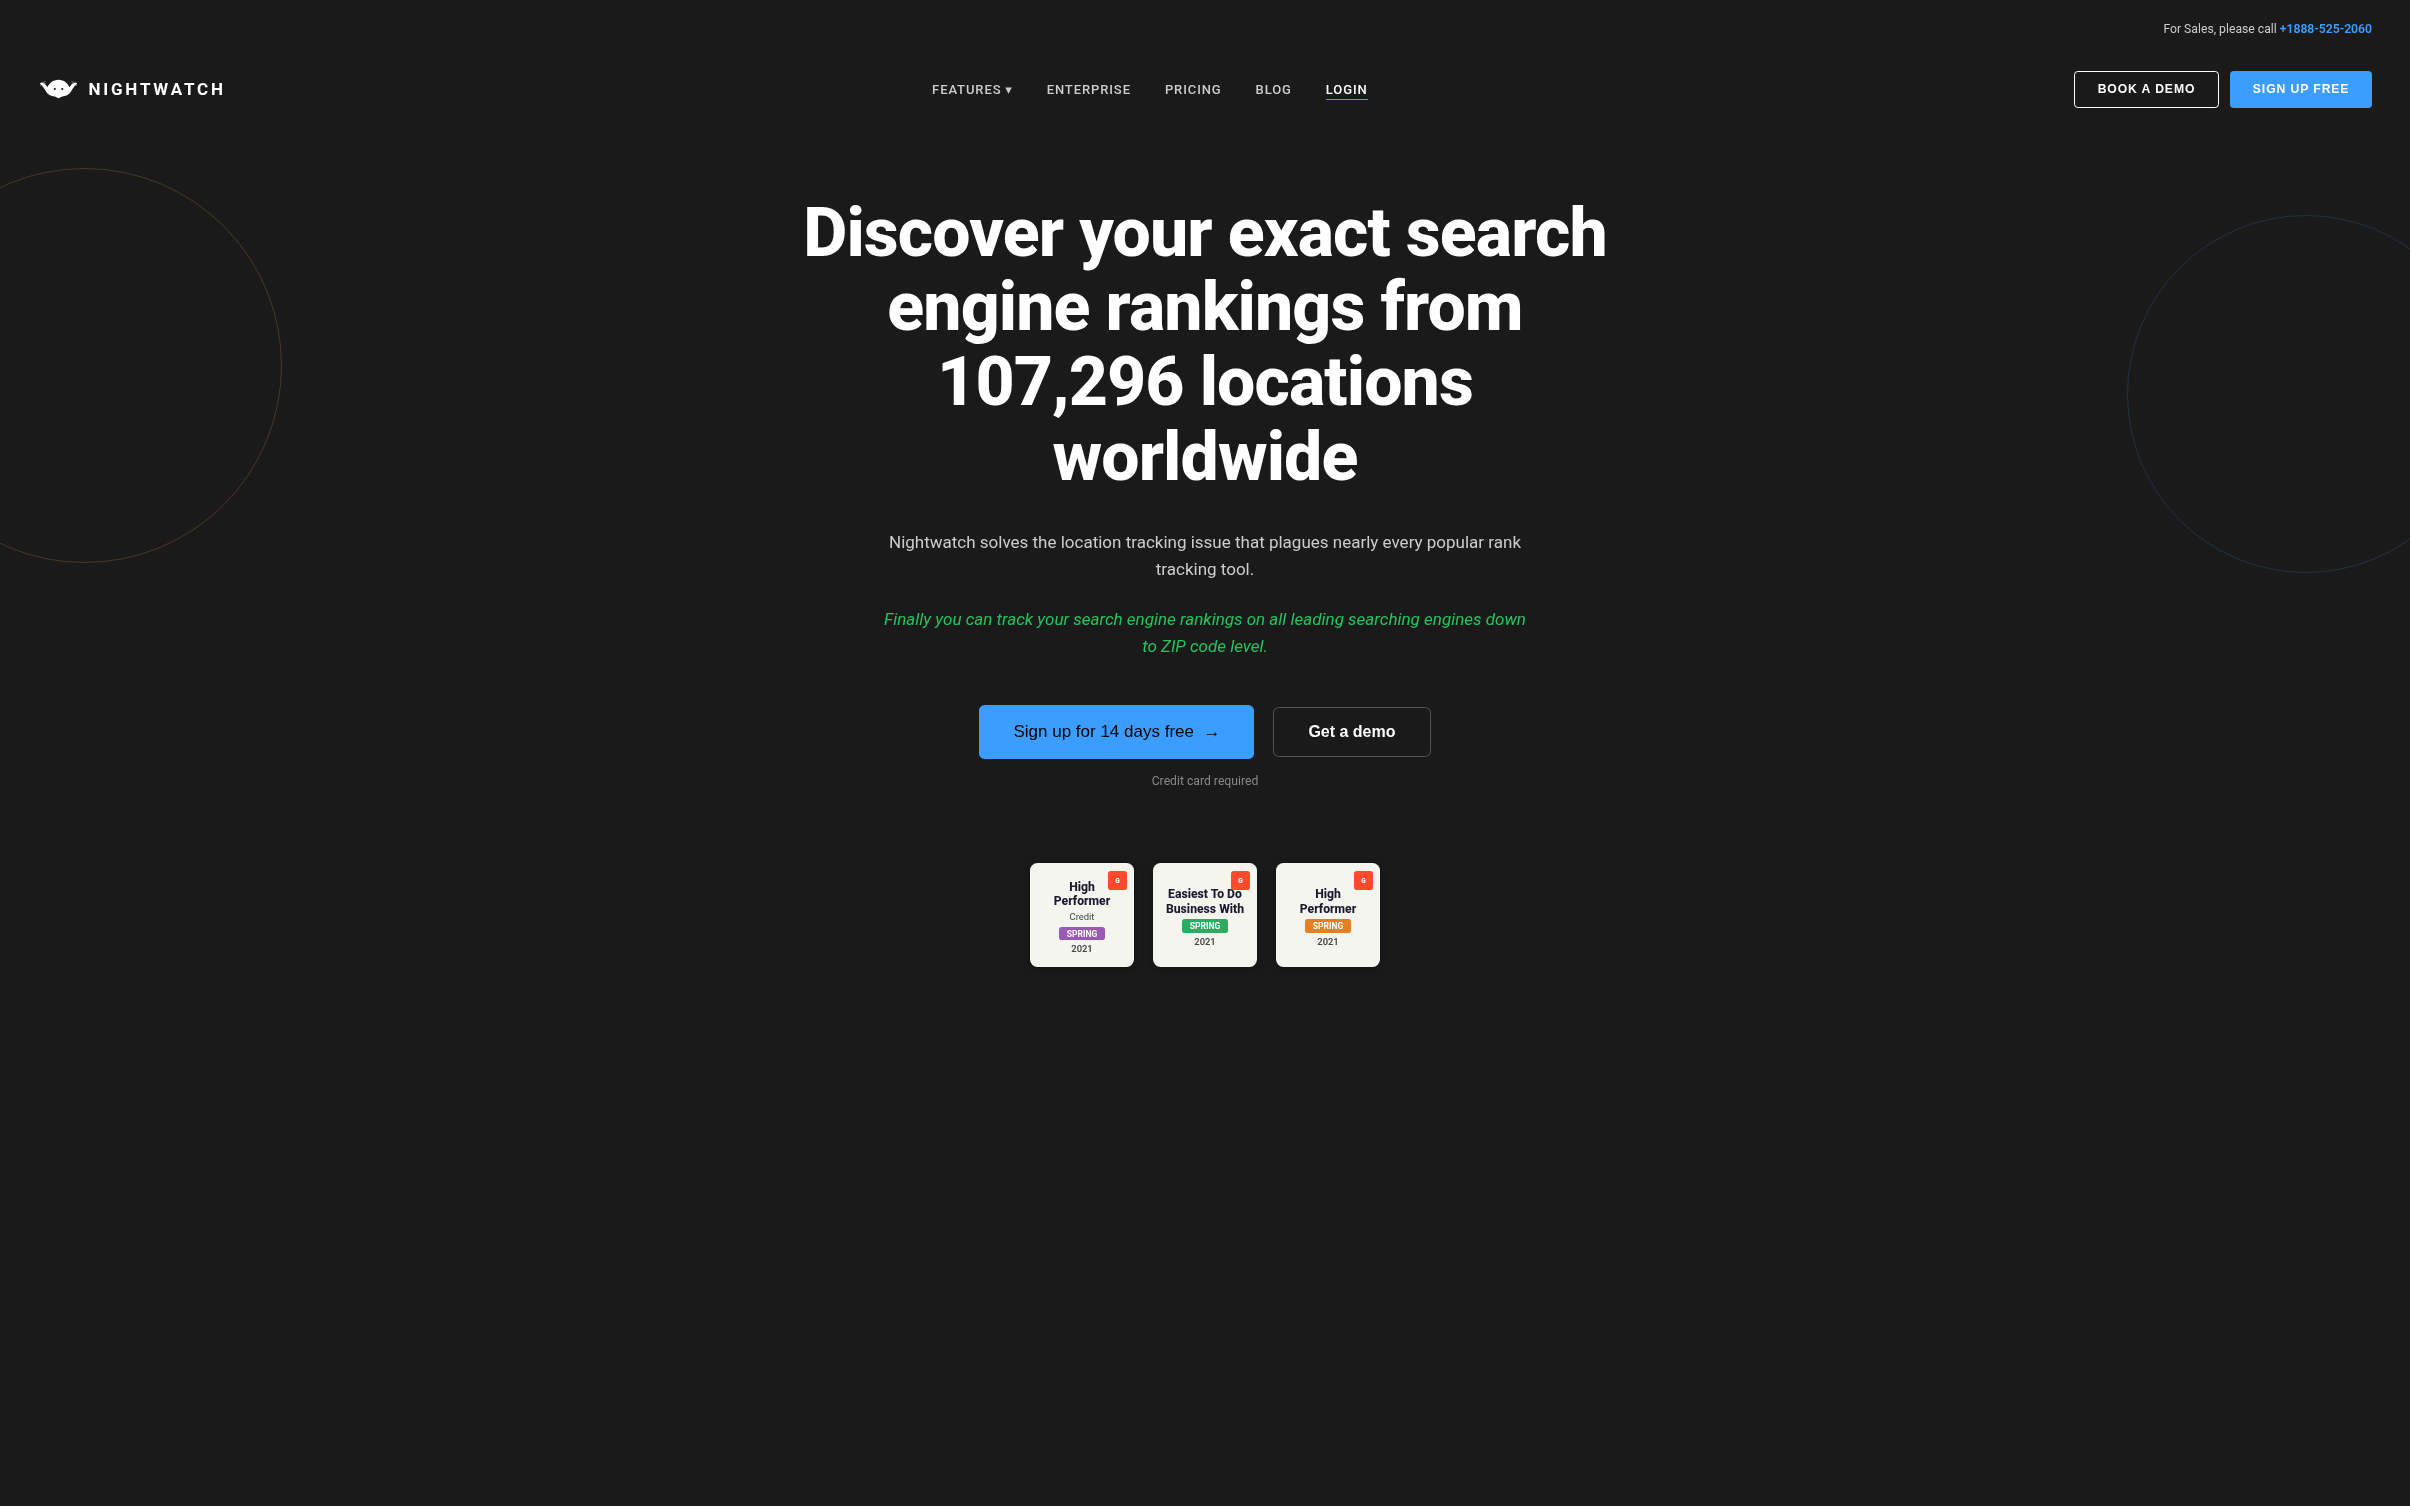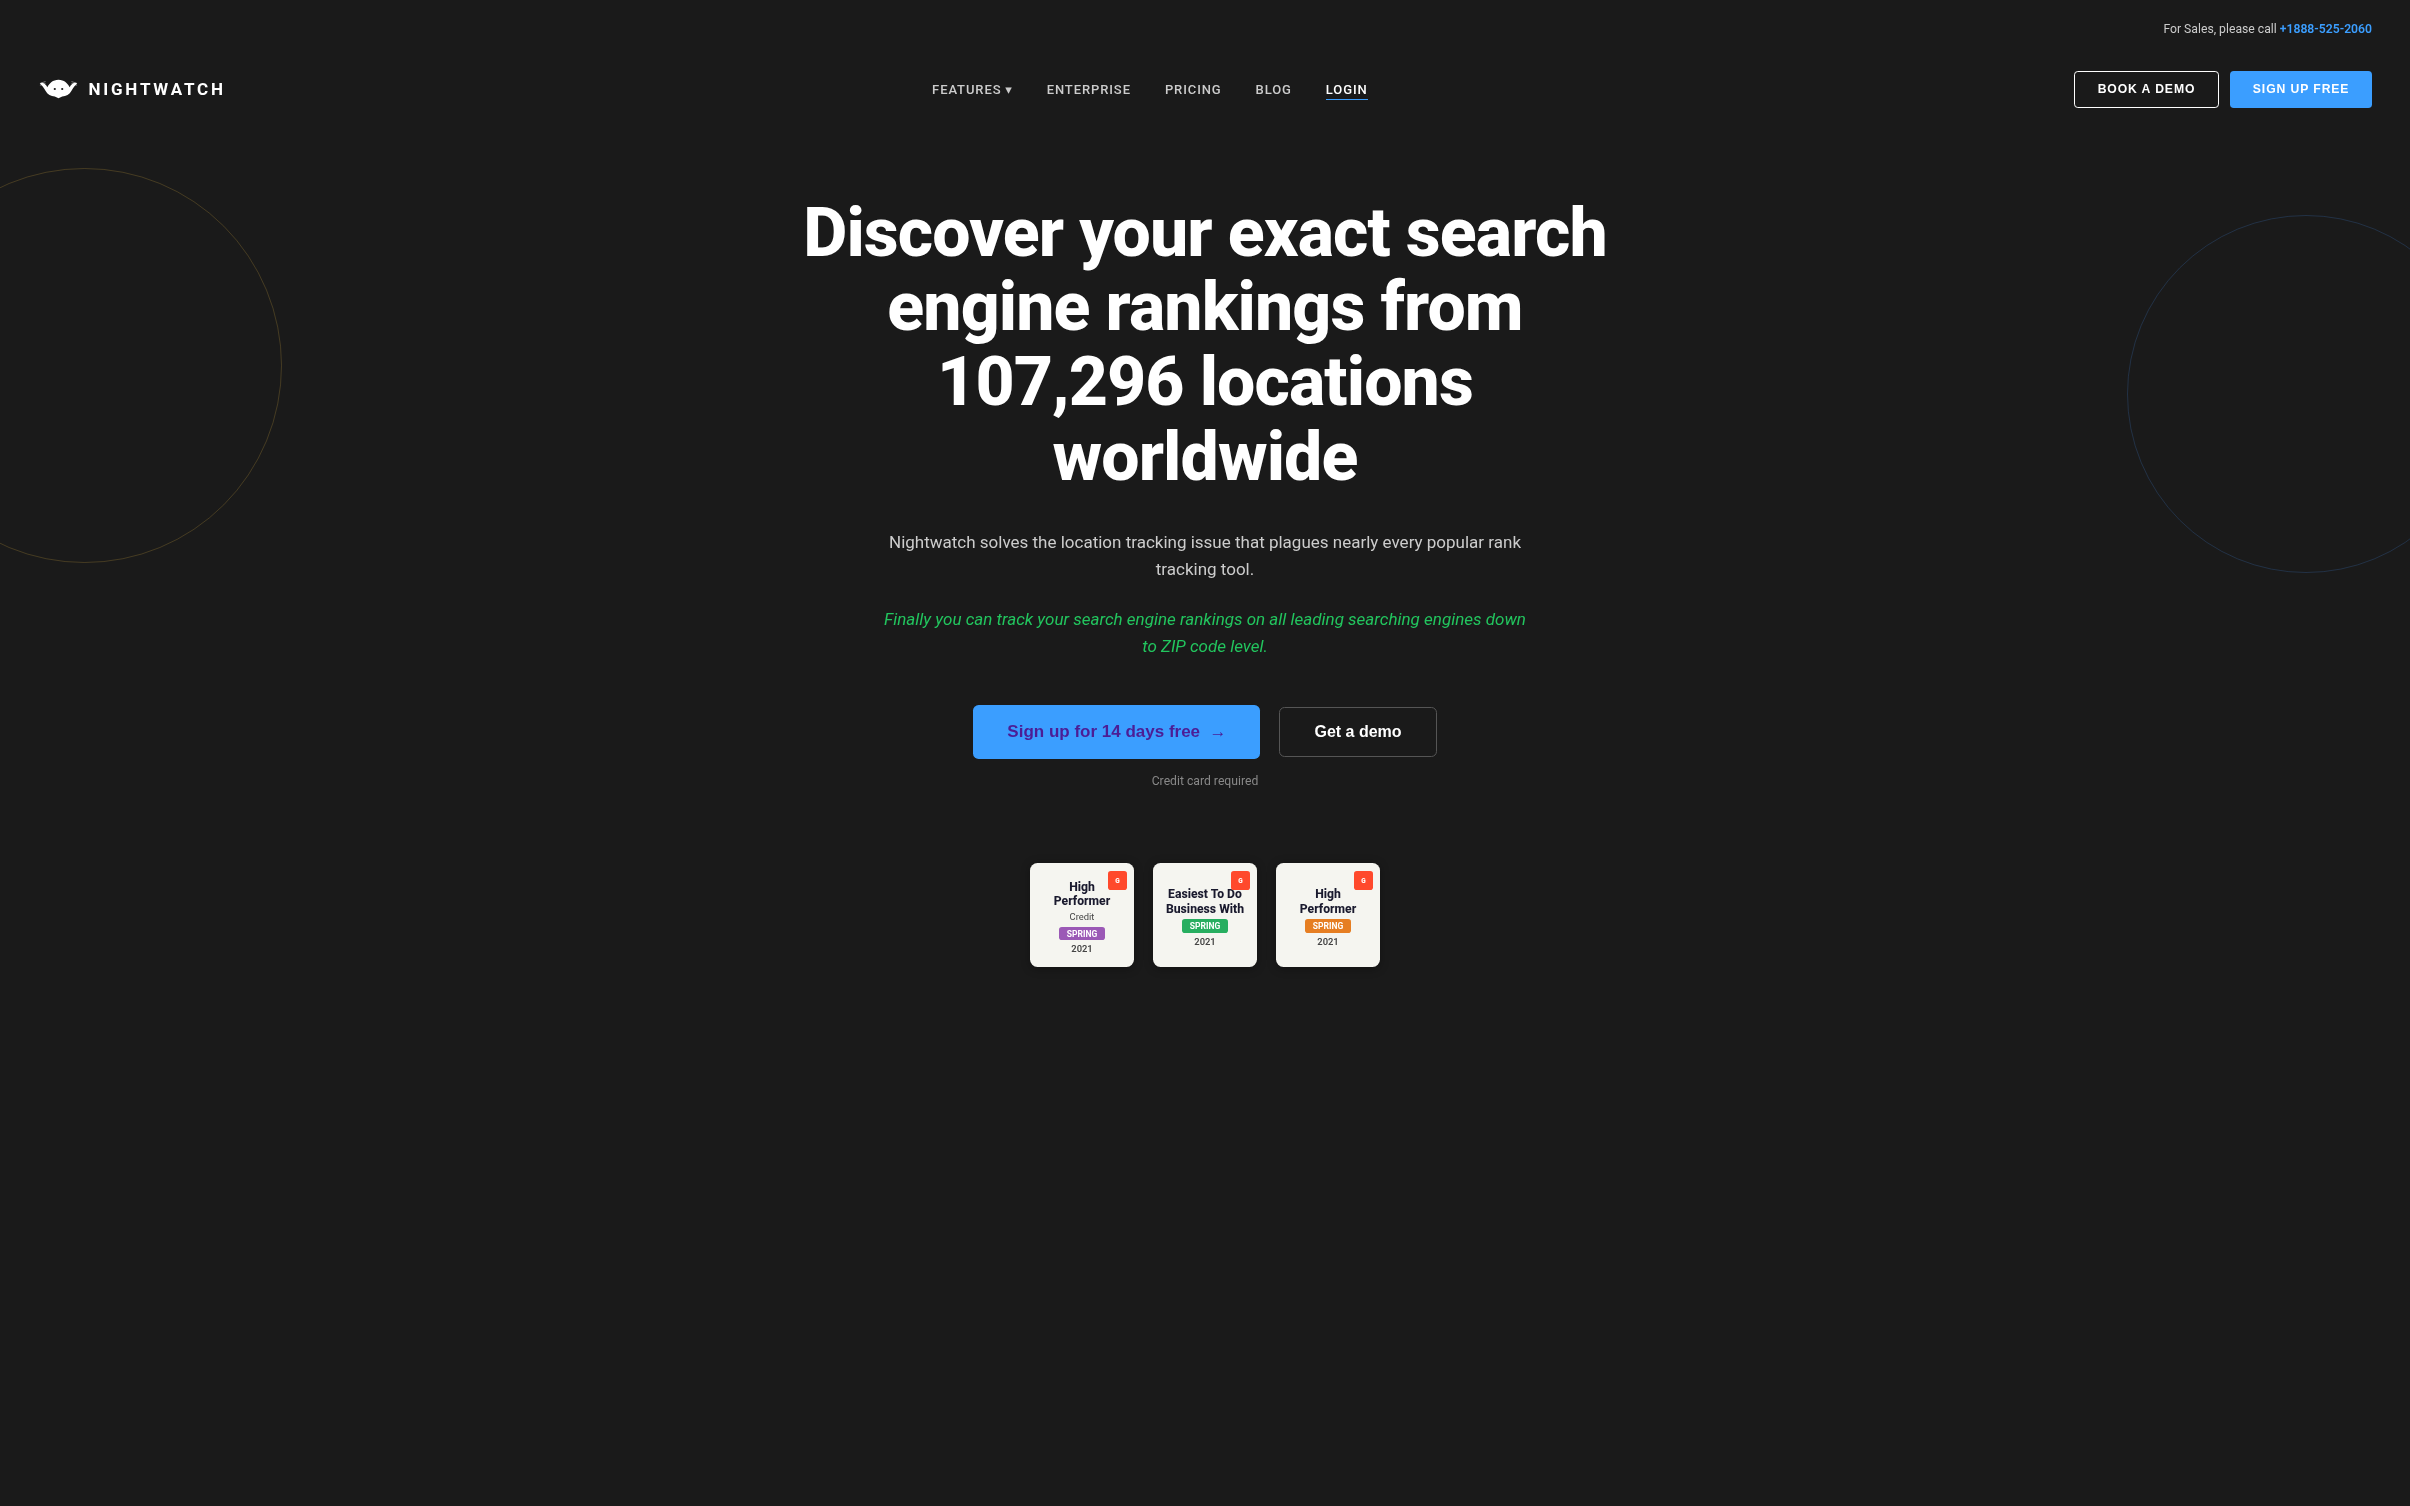--- a/index.html
+++ b/index.html
@@ -183,25 +183,25 @@
     .hero-buttons {
       display: flex;
       justify-content: center;
       align-items: center;
       gap: 19px;
       margin-bottom: 15px;
     }
 
     .btn-primary {
       background: #3b9eff;
-      color: #4c1d95;
+      color: #000000;
       border: none;
       padding: 17px 34px;
       font-size: 17px;
-      font-weight: 700;
+      font-weight: 400;
       border-radius: 5.6px;
       cursor: pointer;
       display: flex;
       align-items: center;
       gap: 9.4px;
       text-align: center;
     }
 
     .btn-secondary {
       background: transparent;

